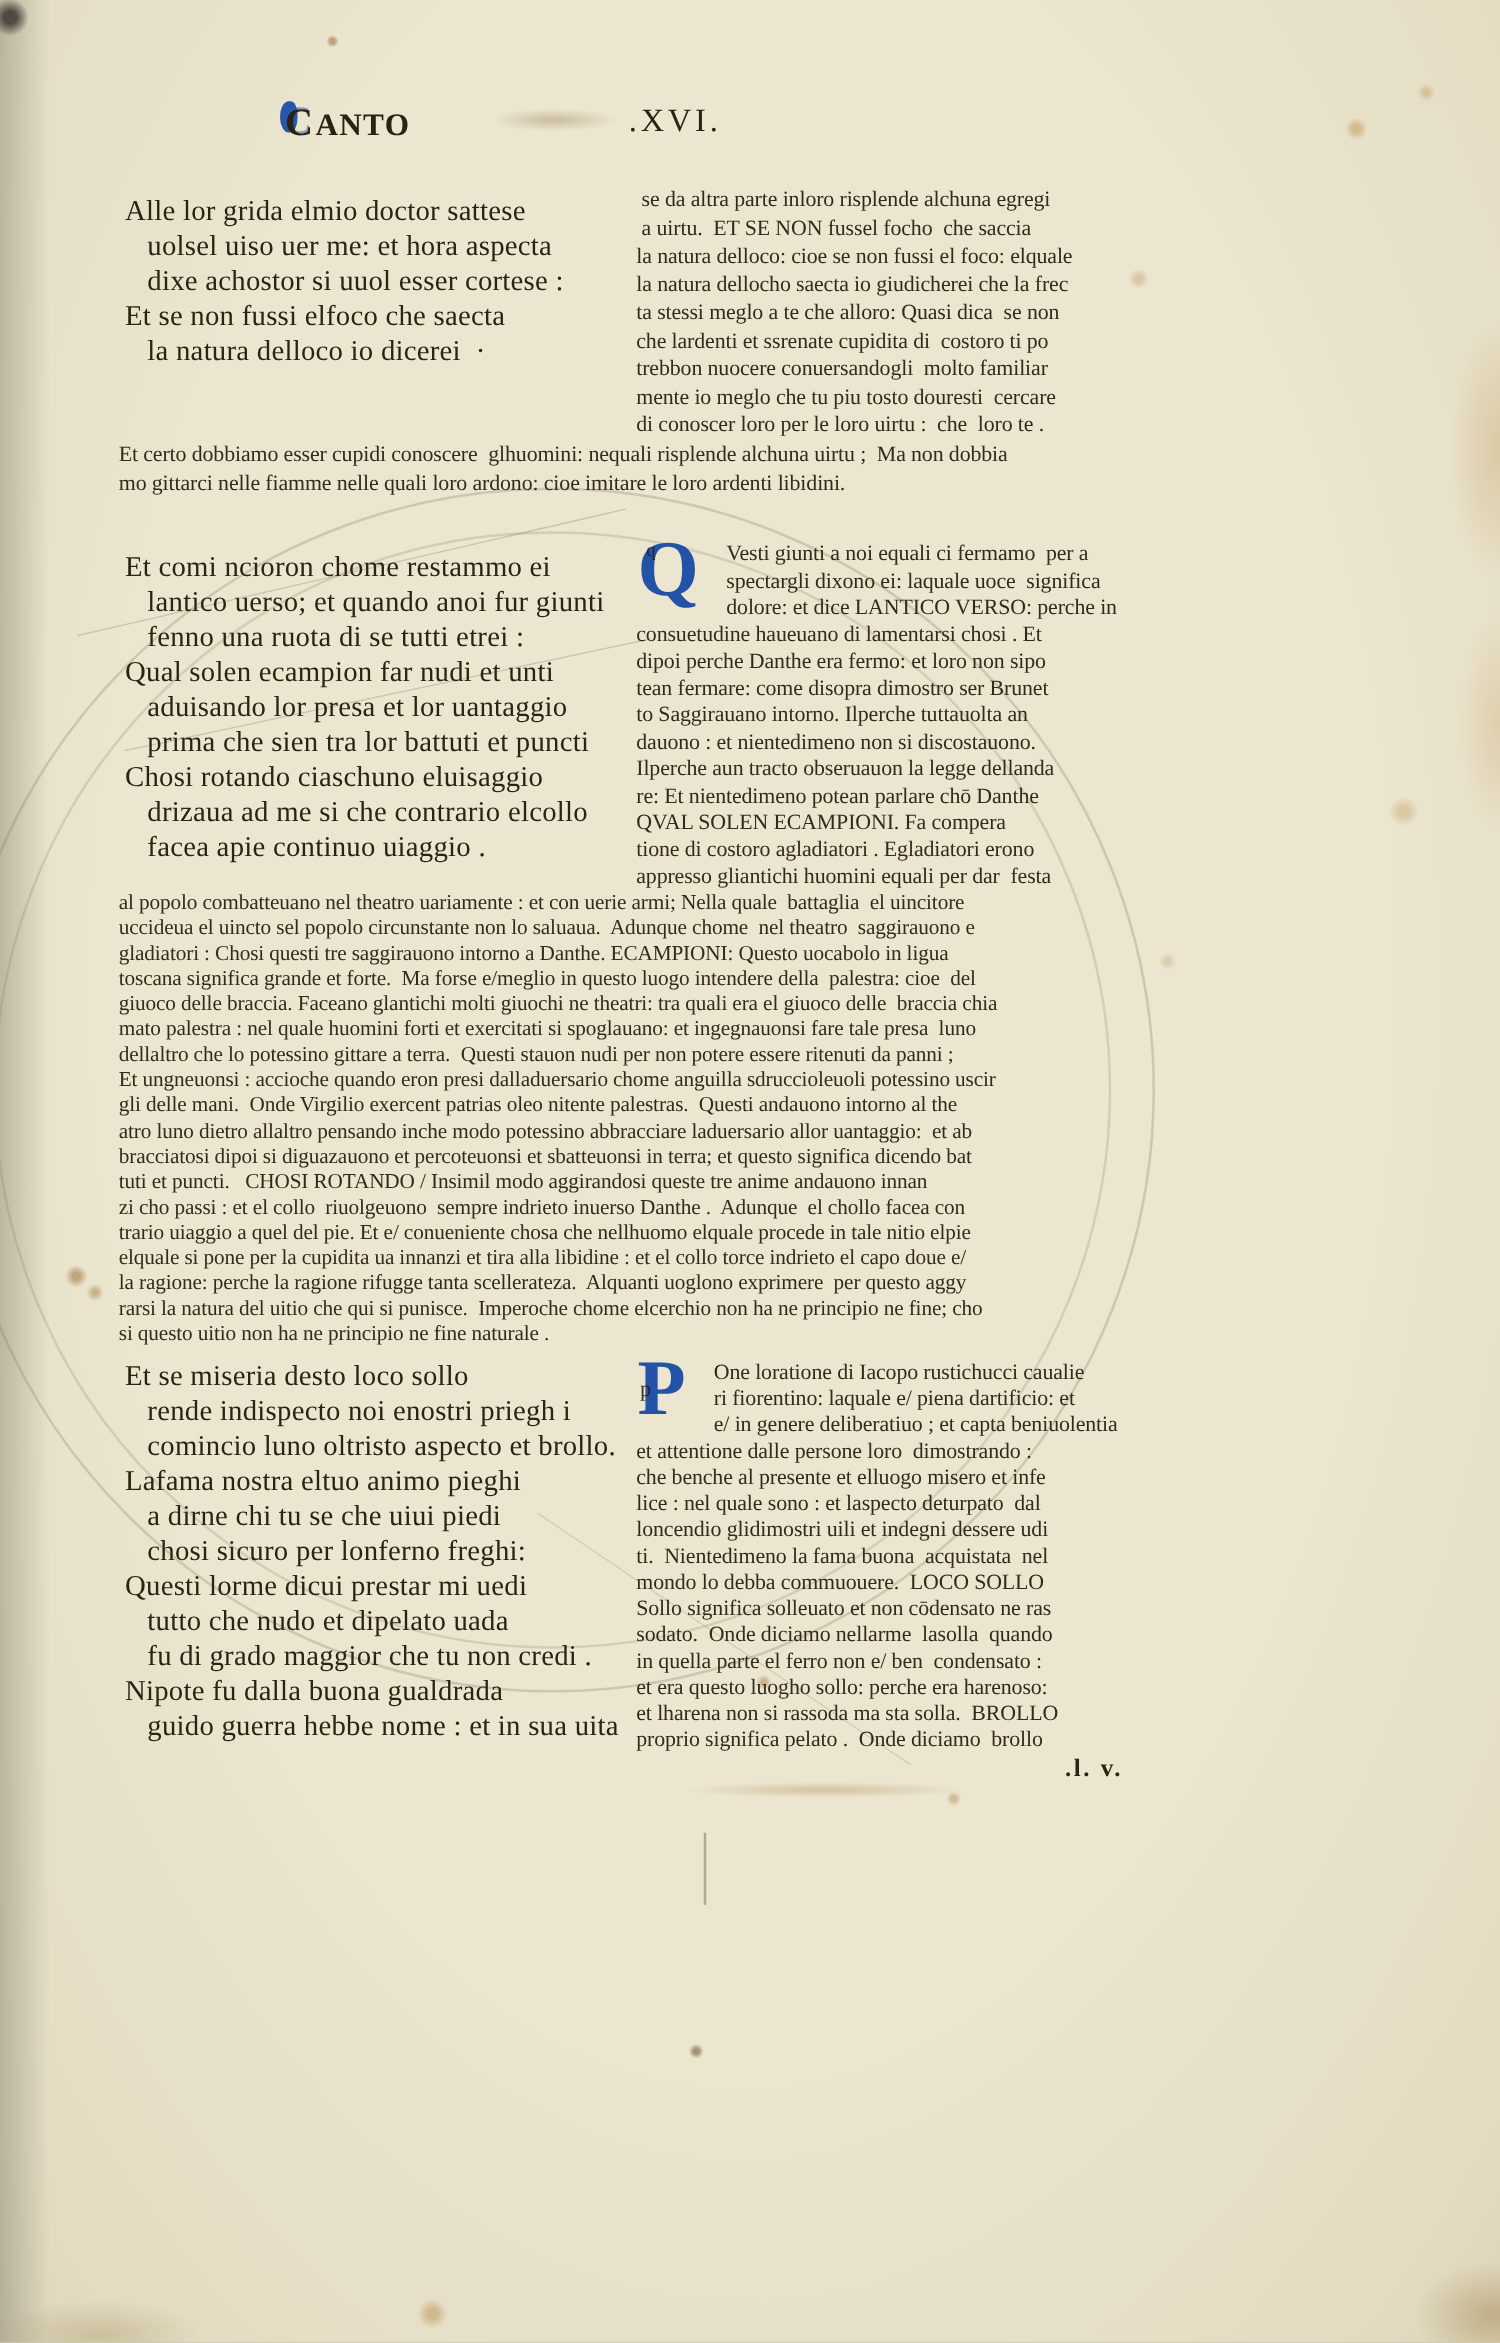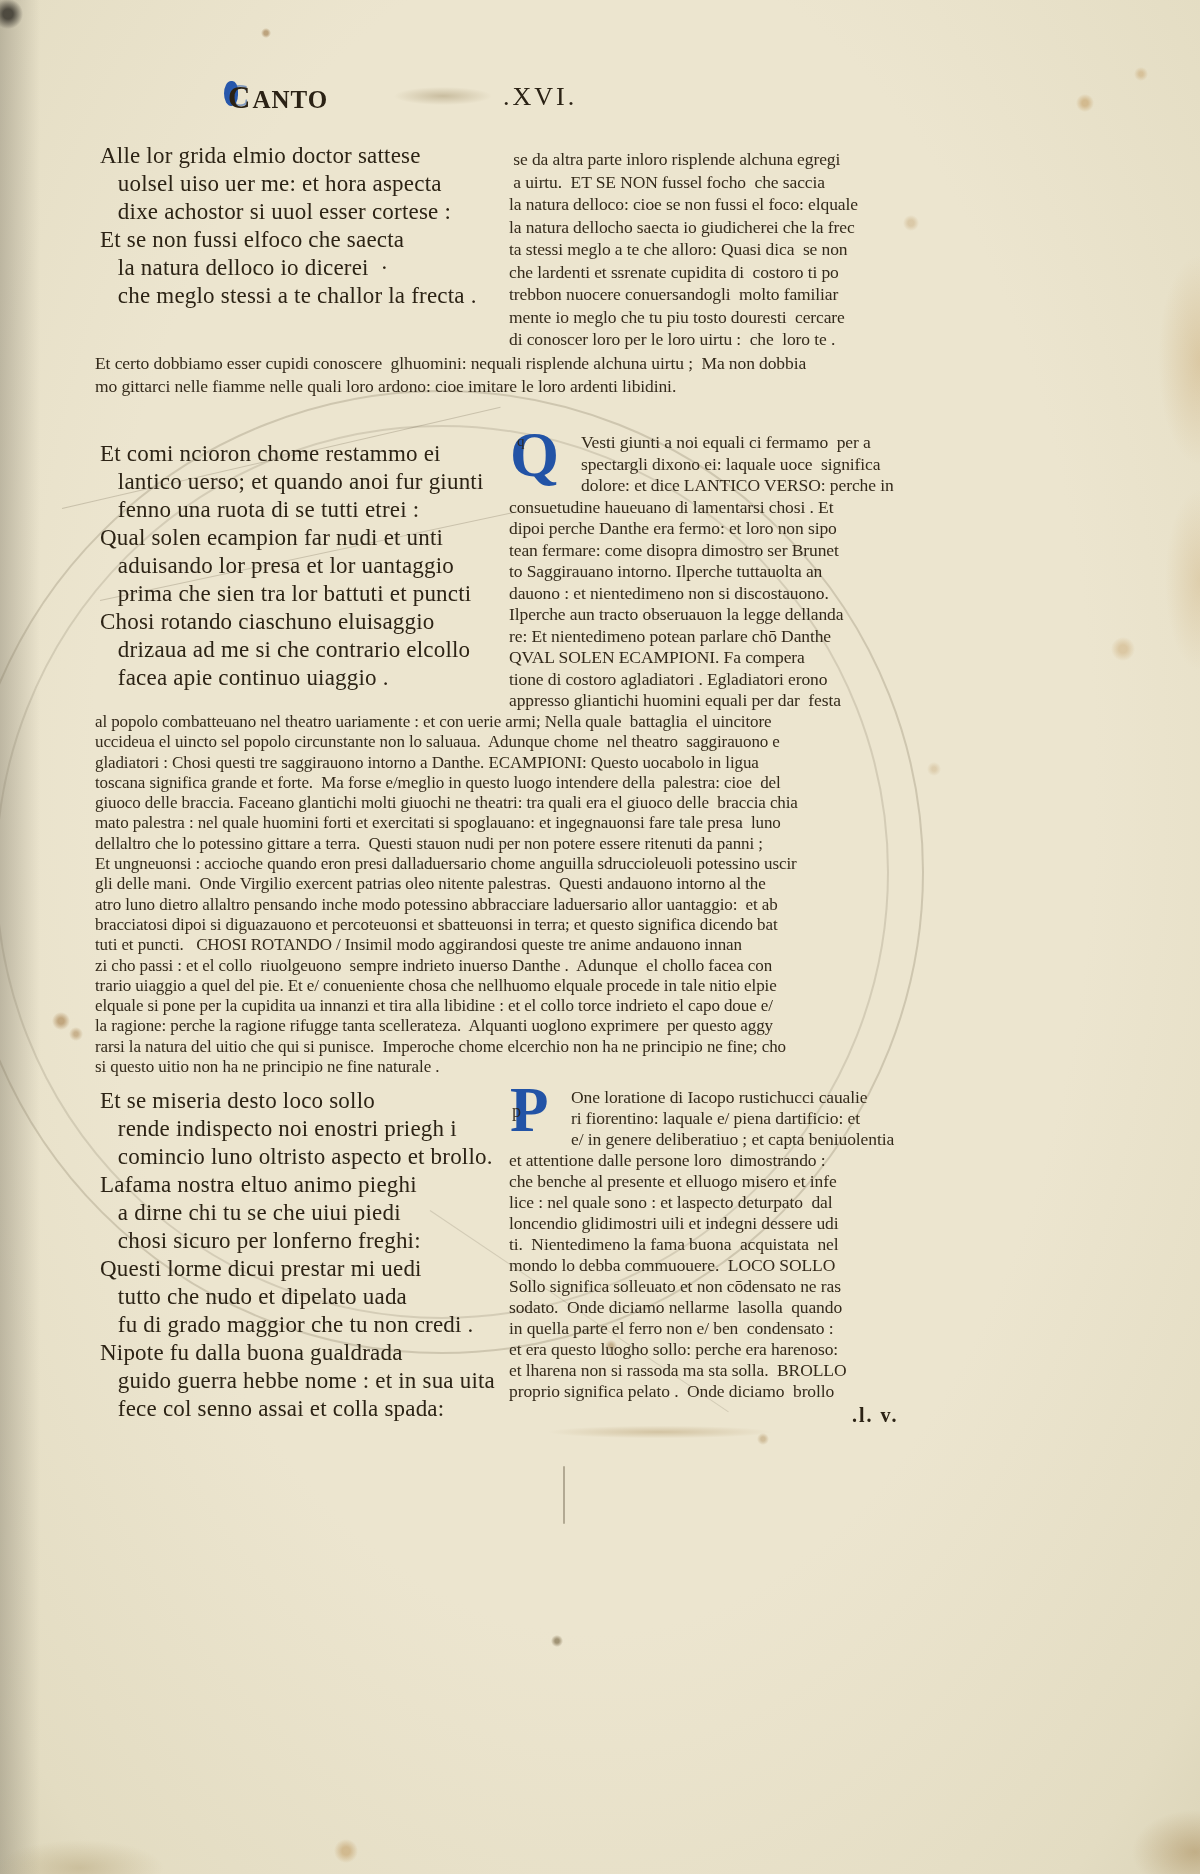--- a/index.html
+++ b/index.html
@@ -75,27 +75,26 @@
   <div class="stamp outer"></div>
   <div class="stamp inner"></div>
   <div class="scratch s1"></div>
   <div class="scratch s2"></div>
   <div class="scratch s3"></div>
   <div class="inkstroke"></div>
 
   <div class="hdr-title"><span class="c-orn"><span class="blue-blob"></span><span class="c-letter">C</span></span><span>ANTO</span></div>
   <div class="folio">.XVI.</div>
 
-  <div class="block poem" style="top:142px">
+  <div class="block poem" style="top:155px">
       <div class="tline">Alle lor grida elmio doctor sattese</div>
       <div class="tline">   uolsel uiso uer me: et hora aspecta</div>
       <div class="tline">   dixe achostor si uuol esser cortese :</div>
       <div class="tline">Et se non fussi elfoco che saecta</div>
       <div class="tline">   la natura delloco io dicerei  ·</div>
-      <div class="tline">   che meglo stessi a te challor la frecta .</div>
     </div>
   <div class="block comm rcol" style="top:148px">
       <div class="tline"> se da altra parte inloro risplende alchuna egregi</div>
       <div class="tline"> a uirtu.  ET SE NON fussel focho  che saccia</div>
       <div class="tline">la natura delloco: cioe se non fussi el foco: elquale</div>
       <div class="tline">la natura dellocho saecta io giudicherei che la frec</div>
       <div class="tline">ta stessi meglo a te che alloro: Quasi dica  se non</div>
       <div class="tline">che lardenti et ssrenate cupidita di  costoro ti po</div>
       <div class="tline">trebbon nuocere conuersandogli  molto familiar</div>
       <div class="tline">mente io meglo che tu piu tosto douresti  cercare</div>
@@ -163,21 +162,20 @@
       <div class="tline">   rende indispecto noi enostri priegh i</div>
       <div class="tline">   comincio luno oltristo aspecto et brollo.</div>
       <div class="tline">Lafama nostra eltuo animo pieghi</div>
       <div class="tline">   a dirne chi tu se che uiui piedi</div>
       <div class="tline">   chosi sicuro per lonferno freghi:</div>
       <div class="tline">Questi lorme dicui prestar mi uedi</div>
       <div class="tline">   tutto che nudo et dipelato uada</div>
       <div class="tline">   fu di grado maggior che tu non credi .</div>
       <div class="tline">Nipote fu dalla buona gualdrada</div>
       <div class="tline">   guido guerra hebbe nome : et in sua uita</div>
-      <div class="tline">   fece col senno assai et colla spada:</div>
     </div>
   <div class="block comm rcol pb" style="top:1087px">
     <div class="init-float">
       <span class="guide">p</span>
       <span class="big-init">P</span>
     </div>
   <div class="tline">One loratione di Iacopo rustichucci caualie</div>
       <div class="tline">ri fiorentino: laquale e/ piena dartificio: et</div>
       <div class="tline">e/ in genere deliberatiuo ; et capta beniuolentia</div>
       <div class="tline">et attentione dalle persone loro  dimostrando :</div>

